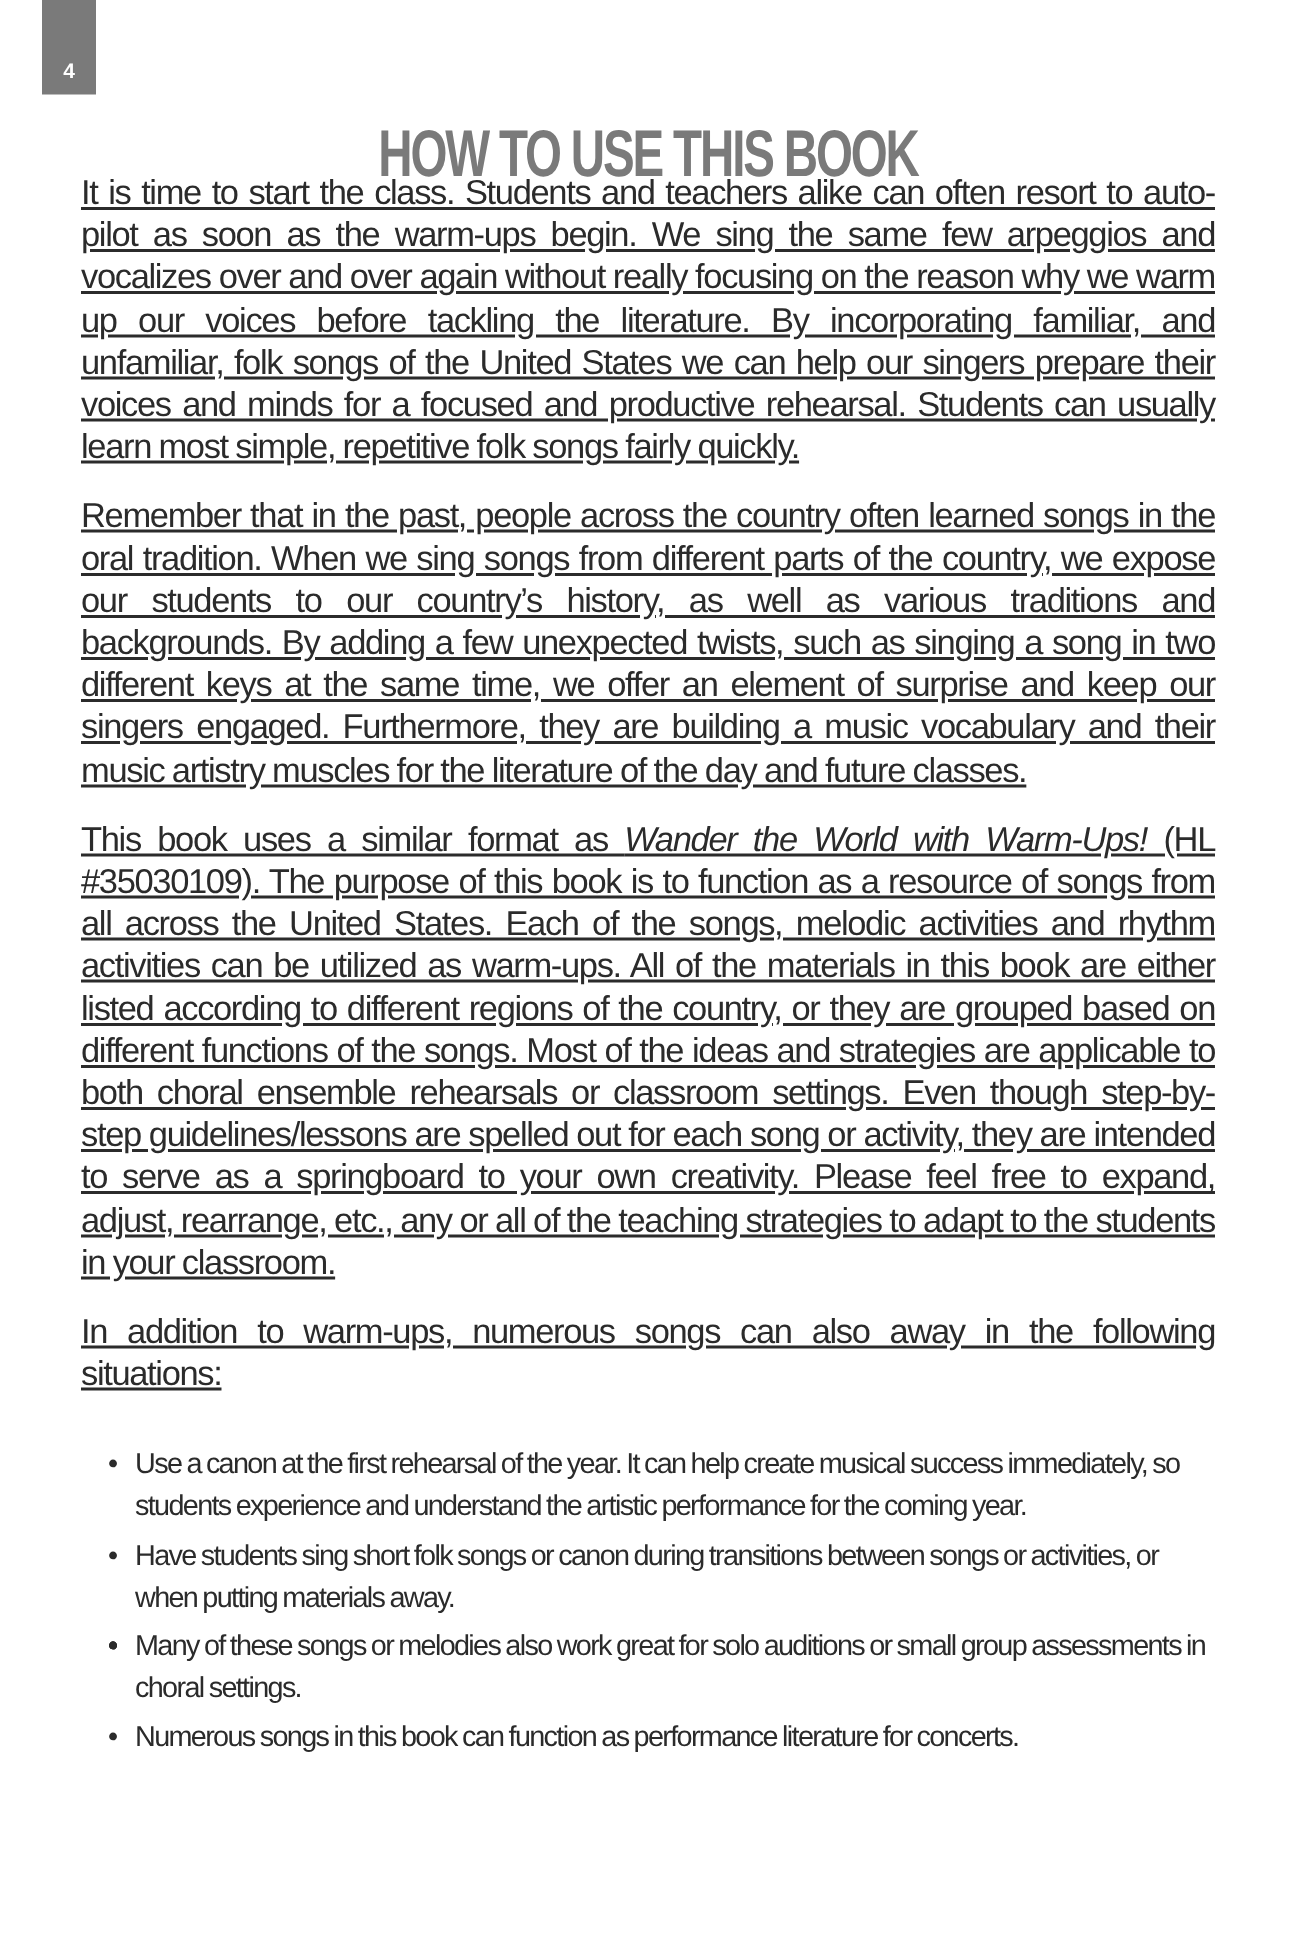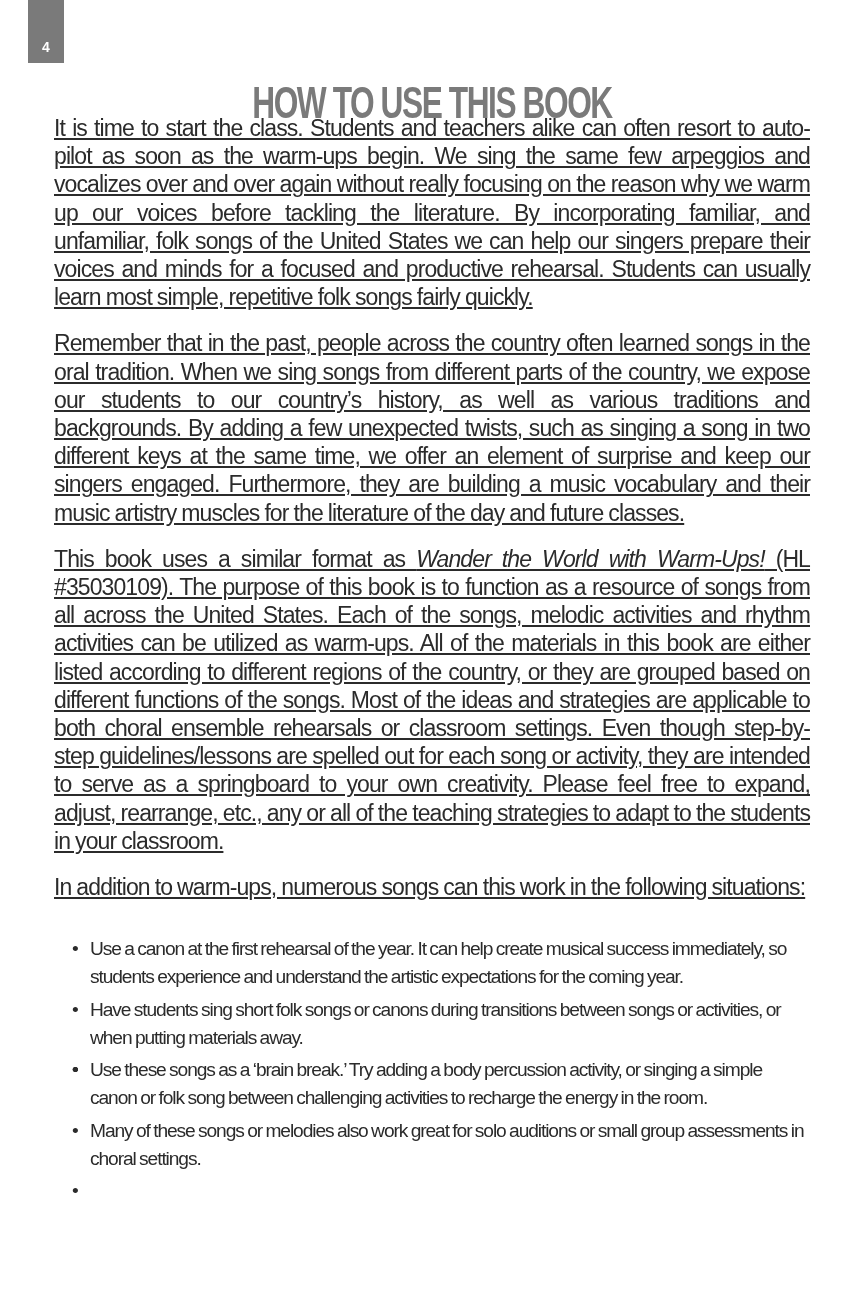--- a/index.html
+++ b/index.html
@@ -28,24 +28,24 @@
 <div class="page-tab">
   <span>4</span>
 </div>
 
 <h1 class="title">HOW TO USE THIS BOOK</h1>
 
 <div class="content">
   <p class="para">It is time to start the class. Students and teachers alike can often resort to auto-pilot as soon as the warm-ups begin. We sing the same few arpeggios and vocalizes over and over again without really focusing on the reason why we warm up our voices before tackling the literature. By incorporating familiar, and unfamiliar, folk songs of the United States we can help our singers prepare their voices and minds for a focused and productive rehearsal. Students can usually learn most simple, repetitive folk songs fairly quickly.</p>
   <p class="para">Remember that in the past, people across the country often learned songs in the oral tradition. When we sing songs from different parts of the country, we expose our students to our country’s history, as well as various traditions and backgrounds. By adding a few unexpected twists, such as singing a song in two different keys at the same time, we offer an element of surprise and keep our singers engaged. Furthermore, they are building a music vocabulary and their music artistry muscles for the literature of the day and future classes.</p>
   <p class="para"><span>This book uses a similar format as </span><i>Wander the World with Warm-Ups!</i><span> (HL #35030109). The purpose of this book is to function as a resource of songs from all across the United States. Each of the songs, melodic activities and rhythm activities can be utilized as warm-ups. All of the materials in this book are either listed according to different regions of the country, or they are grouped based on different functions of the songs. Most of the ideas and strategies are applicable to both choral ensemble rehearsals or classroom settings. Even though step-by-step guidelines/lessons are spelled out for each song or activity, they are intended to serve as a springboard to your own creativity. Please feel free to expand, adjust, rearrange, etc., any or all of the teaching strategies to adapt to the students in your classroom.</span></p>
-  <p class="para lead">In addition to warm-ups, numerous songs can this work in the following situations:</p>
+  <p class="para lead">In addition to warm-ups, numerous songs can also away in the following situations:</p>
 
   <ul class="uses">
-    <li><span class="bullet">•</span><span>Use a canon at the first rehearsal of the year. It can help create musical success immediately, so students experience and understand the artistic expectations for the coming year.</span></li>
-    <li><span class="bullet">•</span><span>Have students sing short folk songs or canons during transitions between songs or activities, or when putting materials away.</span></li>
+    <li><span class="bullet">•</span><span>Use a canon at the first rehearsal of the year. It can help create musical success immediately, so students experience and understand the artistic performance for the coming year.</span></li>
+    <li><span class="bullet">•</span><span>Have students sing short folk songs or canon during transitions between songs or activities, or when putting materials away.</span></li>
     <li><span class="bullet">•</span></li>
     <li><span class="bullet">•</span></li>
-    <li><span class="bullet">•</span><span>Use these songs as a ‘brain break.’ Try adding a body percussion activity, or singing a simple canon or folk song between challenging activities to recharge the energy in the room.</span></li>
+    <li><span class="bullet">•</span></li>
     <li><span class="bullet">•</span><span>Many of these songs or melodies also work great for solo auditions or small group assessments in choral settings.</span></li>
-    <li><span class="bullet">•</span></li>
+    <li><span class="bullet">•</span><span>Numerous songs in this book can function as performance literature for concerts.</span></li>
   </ul>
 </div>
 
 </body></html>

